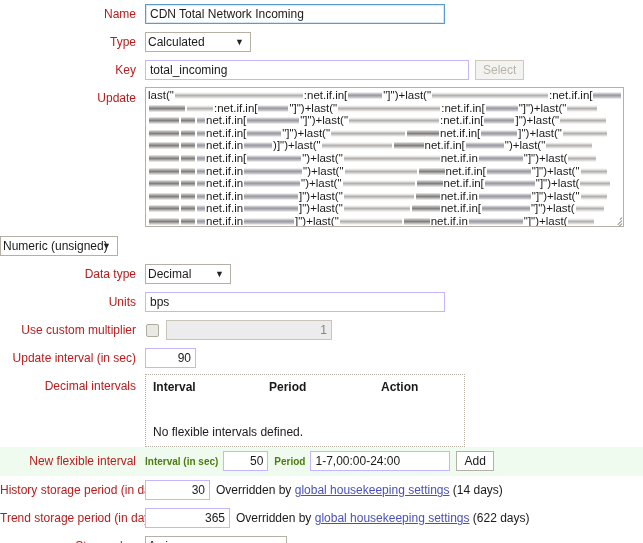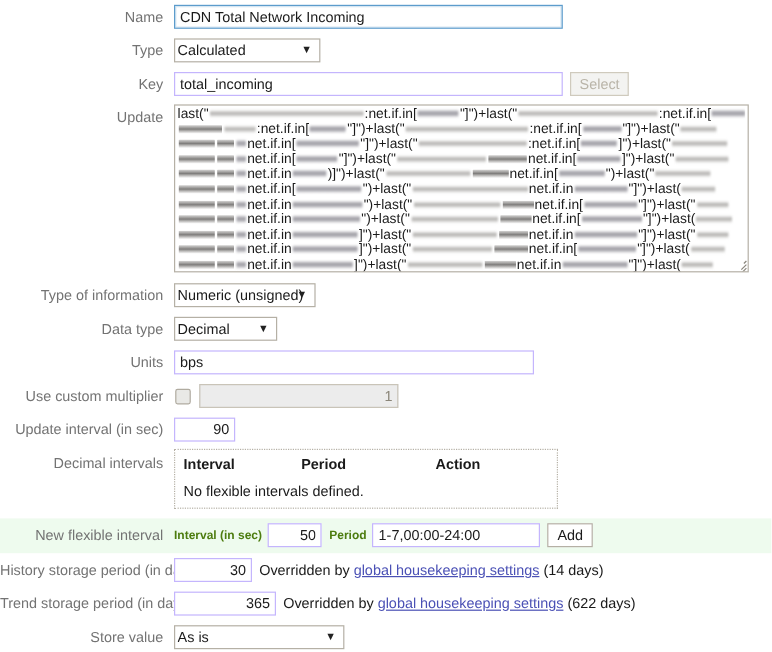--- a/index.html
+++ b/index.html
@@ -27,21 +27,21 @@
   .row.green {
     background: #eefbee;
   }
   .lbl {
     width: 145px;
     min-width: 145px;
     text-align: right;
     padding-right: 9px;
     box-sizing: border-box;
     font-size: 12px;
-    color: #737373;
+    color: #b91c1c;
     line-height: 28px;
     white-space: nowrap;
   }
   .fld {
     flex: 1;
     display: flex;
     align-items: center;
     min-height: 28px;
   }
   input.txt {
@@ -201,25 +201,26 @@
     background: #fff;
     box-sizing: border-box;
     padding: 5px 7px 7px 7px;
   }
   .fi-head {
     display: flex;
     font-weight: bold;
     font-size: 12px;
     padding-bottom: 8px;
   }
-  .fi-head span:nth-child(1) { width: 98px; }
+  .fi-head span:nth-child(1) { width: 116px; }
   .fi-head span:nth-child(2) { width: 112px; }
   .fi-empty {
     font-size: 12px;
     color: #1a1a1a;
+    margin-top: 23px;
   }
   .inline-lbl {
     font-size: 10px;
     color: #4d7c0f;
     padding: 0 5px 0 0;
     white-space: nowrap;
     font-weight: bold;
   }
   .inline-lbl.gap { padding-left: 6px; }
   .hint {
@@ -235,29 +236,29 @@
   a.link.blue { color: #4a50b5; }
 </style>
 </head>
 <body>
 
 <div class="form">
 
   <div class="row">
     <div class="lbl">Name</div>
     <div class="fld">
-      <input class="txt focused" style="width: 324px;" value="CDN Total Network Incoming">
+      <input class="txt focused" style="width: 300px;" value="CDN Total Network Incoming">
     </div>
   </div>
 
   <div class="row">
     <div class="lbl">Type</div>
     <div class="fld">
       <span class="selwrap">
-        <select class="sel" style="width:122px">
+        <select class="sel" style="width:106px">
           <option>Calculated</option>
         </select>
         <span class="caret">▼</span>
       </span>
     </div>
   </div>
 
   <div class="row">
     <div class="lbl">Key</div>
     <div class="fld">
@@ -287,21 +288,20 @@
         <div class="resize-handle">
           <i style="width:9px; bottom:1px;  transform:rotate(-45deg);"></i>
           <i style="width:6px; bottom:4px;  transform:rotate(-45deg);"></i>
           <i style="width:3px; bottom:7px;  transform:rotate(-45deg);"></i>
         </div>
       </div>
     </div>
   </div>
 
   <div class="row">
-    <div class="lbl">Type of information</div>
     <div class="fld">
       <span class="selwrap">
         <select class="sel" style="width:118px">
           <option>Numeric (unsigned)</option>
         </select>
         <span class="caret">▼</span>
       </span>
     </div>
   </div>
 

